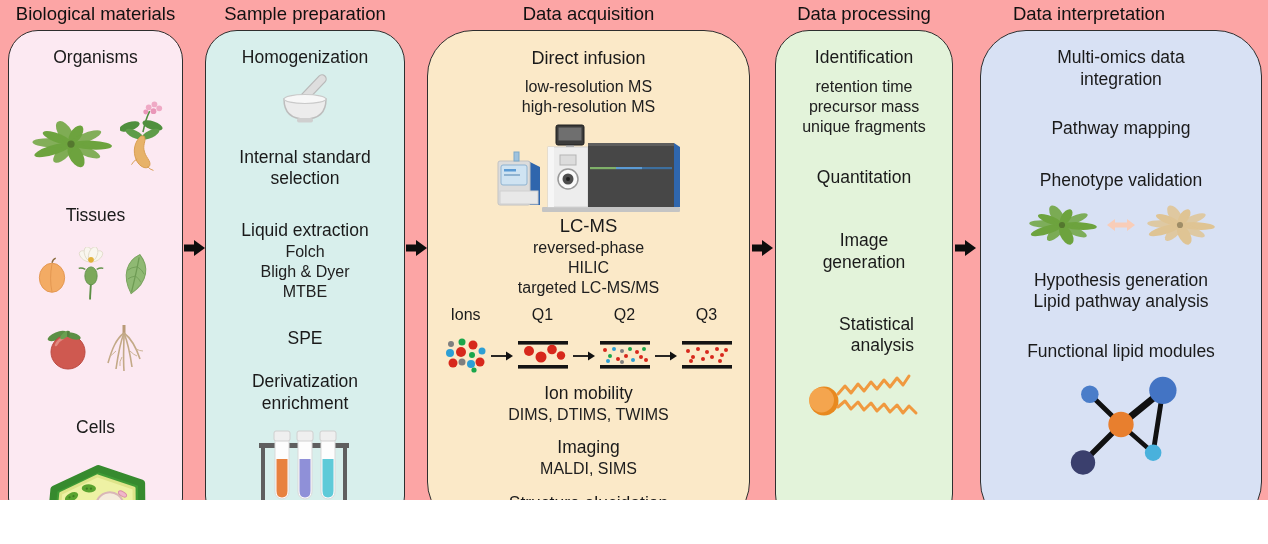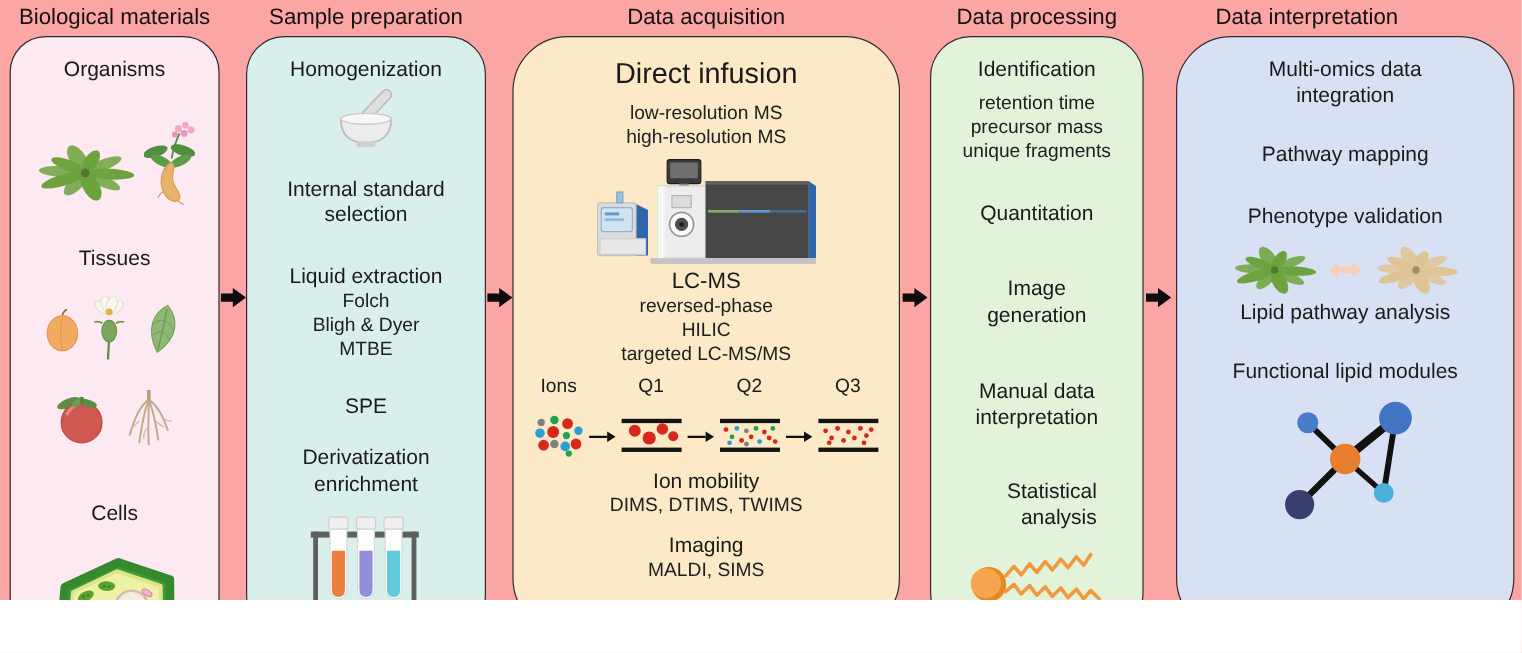--- a/index.html
+++ b/index.html
@@ -245,21 +245,21 @@
           <rect x="68" y="8" width="14" height="66" rx="7" fill="#fdfdfd" stroke="#d9d9d9"></rect>
           <path d="M69.5 34 H80.5 V66 Q80.5 72.5 75 72.5 Q69.5 72.5 69.5 66 Z" style="fill:var(--tube-cyan,#5fcad8)"></path>
           <rect x="67" y="6" width="16" height="10" rx="2" fill="#efefef" stroke="#d0d0d0"></rect>
         </g>
         <rect x="2" y="77" width="98" height="10" rx="2" fill="#5f5f5f"></rect>
       </svg>
     </div>
   </div>
 
   <div class="panel" id="p3">
-    <div class="h" style="margin-top:16px;font-size:24px;">Direct infusion</div>
+    <div class="h" style="margin-top:16px;font-size:18px;">Direct infusion</div>
     <div class="s" style="margin-top:8px;">low-resolution MS</div>
     <div class="s">high-resolution MS</div>
     <div style="margin-top:4px;">
       <svg width="190" height="92" viewBox="0 0 190 92">
         <rect x="48" y="86" width="138" height="5" rx="1" fill="#c4c4c4"></rect>
         <path d="M34 40 L46 46 V84 L34 84 Z" fill="#2f66ad"></path>
         <rect x="4" y="40" width="32" height="44" rx="2" fill="#dcdcdc" stroke="#c2c2c2"></rect>
         <rect x="7" y="44" width="26" height="20" rx="2" fill="#cfe3f2" stroke="#8fb3d1"></rect>
         <rect x="10" y="48" width="12" height="2.5" fill="#5b9bd5"></rect>
         <rect x="10" y="53" width="16" height="2" fill="#8fb3d1"></rect>
@@ -389,21 +389,20 @@
     <div class="h" style="margin-top:14px;">Structure elucidation</div>
   </div>
 
   <div class="panel" id="p4">
     <div class="h" style="margin-top:16px;">Identification</div>
     <div class="s" style="margin-top:8px;">retention time</div>
     <div class="s">precursor mass</div>
     <div class="s">unique fragments</div>
     <div class="h" style="margin-top:30px;">Quantitation</div>
     <div class="h" style="margin-top:42px;max-width:110px;">Image generation</div>
-    <div class="h" style="margin-top:42px;max-width:130px;">Manual data interpretation</div>
     <div class="h" style="margin-top:40px;max-width:100px;text-align:right;">Statistical analysis</div>
     <div style="margin-top:10px;">
       <svg width="118" height="54" viewBox="0 0 118 54">
         <circle cx="19" cy="34" r="14.5" fill="#e8891f"></circle>
         <circle cx="16.5" cy="33" r="12.5" fill="#f4a54e"></circle>
         <polyline points="33,27 40,19 46,26 53,17 59,24 66,15 72,22 79,13 85,20 92,11 98,18 104,9" style="stroke:var(--lipid,#f0993f)" stroke-width="3" fill="none" stroke-linejoin="round" stroke-linecap="round"></polyline>
         <polyline points="33,40 40,34 46,42 53,35 59,43 66,36 72,44 79,37 85,45 92,38 98,46 104,39 111,46" style="stroke:var(--lipid,#f0993f)" stroke-width="3" fill="none" stroke-linejoin="round" stroke-linecap="round"></polyline>
       </svg>
     </div>
   </div>
@@ -422,20 +421,21 @@
         <svg width="32" height="18" viewBox="0 0 32 18">
             <path d="M2 9 L10 3 V6.5 H22 V3 L30 9 L22 15 V11.5 H10 V15 Z" fill="#f8cdb8"></path>
           </svg>
       </span>
       <span>
         <svg width="74" height="50" viewBox="-36 -24 72 48" style="color:var(--plant-tan,#dfc494)">
             <use href="#rosette-shape"></use>
           </svg>
       </span>
     </div>
+    <div class="h" style="margin-top:20px;">Hypothesis generation</div>
     <div class="h" style="">Lipid pathway analysis</div>
     <div class="h" style="margin-top:28px;">Functional lipid modules</div>
     <div style="margin-top:6px;">
       <svg width="140" height="112" viewBox="0 0 140 115">
         <g stroke="#111" stroke-linecap="round">
           <line x1="70" y1="57" x2="38" y2="26" stroke-width="5"></line>
           <line x1="70" y1="57" x2="113" y2="22" stroke-width="7"></line>
           <line x1="70" y1="57" x2="103" y2="86" stroke-width="4.5"></line>
           <line x1="70" y1="57" x2="31" y2="96" stroke-width="5.5"></line>
           <line x1="113" y1="22" x2="103" y2="86" stroke-width="5"></line>

